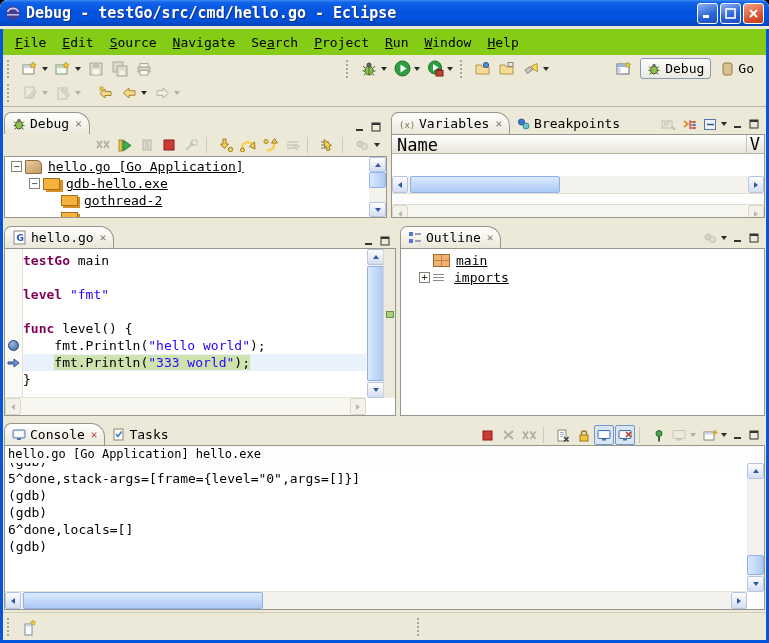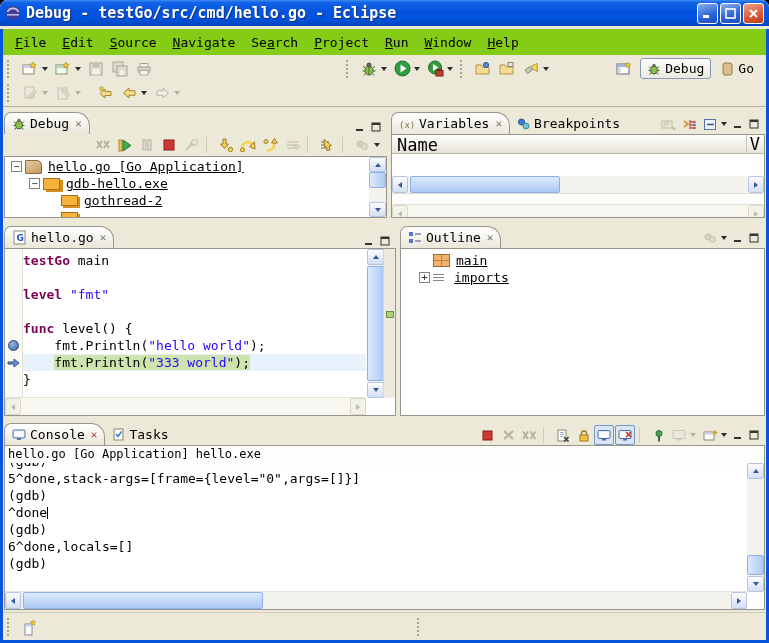--- a/index.html
+++ b/index.html
@@ -734,21 +734,20 @@
           </span>
       </div>
     </div>
     <div class="pbody" style="top:26px;">
       <div class="console-label">hello.go [Go Application] hello.exe</div>
       <div style="position:absolute;left:0;right:17px;top:17px;bottom:17px;overflow:hidden;">
         <div class="console-text">
             <div class="cline">(gdb) </div>
             <div class="cline">5^done,stack-args=[frame={level="0",args=[]}]</div>
             <div class="cline">(gdb) </div>
-            <div class="cline">^done<span class="cursor"></span></div>
             <div class="cline">(gdb) </div>
             <div class="cline">6^done,locals=[]</div>
             <div class="cline">(gdb) </div>
           </div>
       </div>
 
       <div style="position:absolute;right:0;top:17px;bottom:17px;width:17px;display:flex;flex-direction:column;">
         <span class="sbtn" style="height:16px;">
             <span class="chu"></span>
           </span>

